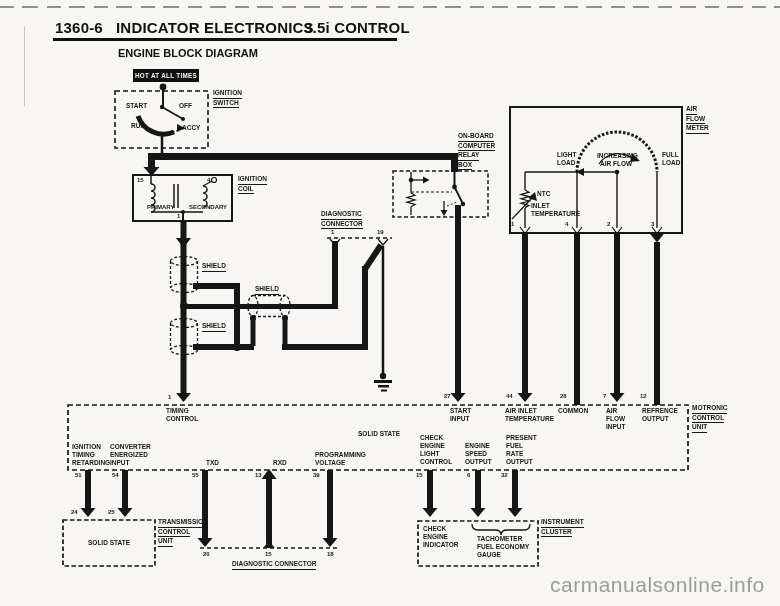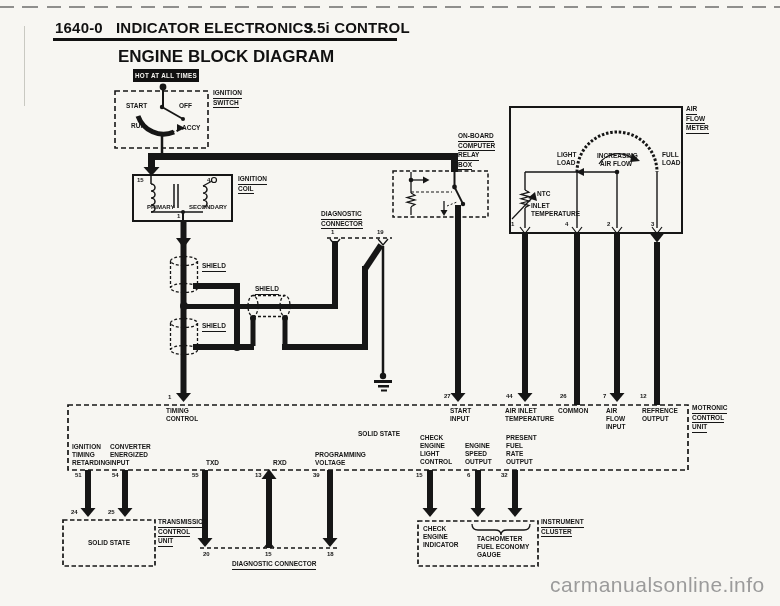--- a/index.html
+++ b/index.html
@@ -3,40 +3,40 @@
 <meta charset="utf-8">
 <style>
   html,body{margin:0;padding:0;background:#e9e9e6;}
   #page{position:relative;width:780px;height:606px;background:#f7f6f2;overflow:hidden;
         font-family:"Liberation Sans",sans-serif;}
   .tear{position:absolute;left:0;top:6px;width:780px;height:2px;opacity:.55;
         background:repeating-linear-gradient(90deg,#3a3a3a 0 14px,transparent 14px 22px,#3a3a3a 22px 38px,transparent 38px 47px);}
   .edge{position:absolute;left:24px;top:26px;width:1px;height:80px;background:#c9c9c2;}
   .hdr{position:absolute;font-weight:bold;font-size:15px;color:#111;white-space:nowrap;letter-spacing:.2px;}
   .hdr-rule{position:absolute;left:53px;top:38px;width:344px;height:3px;background:#111;}
-  .sub{position:absolute;font-weight:bold;font-size:17px;color:#111;white-space:nowrap;}
+  .sub{position:absolute;font-weight:bold;font-size:11px;color:#111;white-space:nowrap;}
   .hot{position:absolute;left:133px;top:69px;width:66px;height:13px;background:#111;color:#f7f6f2;
        font-weight:bold;font-size:6.3px;line-height:13px;text-align:center;letter-spacing:.3px;}
   .lbl{position:absolute;font-weight:bold;font-size:6.5px;line-height:8px;color:#161616;white-space:nowrap;}
   .lbl div{width:max-content;}
   .u div{border-bottom:1px solid #161616;padding-bottom:.5px;}
   .num{position:absolute;font-weight:bold;font-size:6px;line-height:7px;color:#161616;white-space:nowrap;}
   svg{position:absolute;left:0;top:0;}
   .wm{position:absolute;left:550px;top:573px;font-size:21px;color:#9b9b9b;letter-spacing:.5px;}
   .solidstate-tcu{position:absolute;left:63px;top:539px;width:92px;text-align:center;
        font-weight:bold;font-size:6.5px;color:#161616;}
 </style>
 </head>
 <body>
 
 <div id="page">
   <div class="tear"></div>
   <div class="edge"></div>
 
-  <div class="hdr" style="left:55px;top:19px;">1640-0</div>
+  <div class="hdr" style="left:55px;top:19px;">1360-6</div>
   <div class="hdr" style="left:116px;top:19px;">INDICATOR ELECTRONICS</div>
   <div class="hdr" style="left:304px;top:19px;">3.5i CONTROL</div>
   <div class="hdr-rule"></div>
   <div class="sub" style="left:118px;top:47px;">ENGINE BLOCK DIAGRAM</div>
 
   <svg width="780" height="606" viewBox="0 0 780 606">
     <g fill="#161616" stroke="#161616">
 
       <g>
         <circle cx="163" cy="87" r="3.4" stroke="none"></circle>

